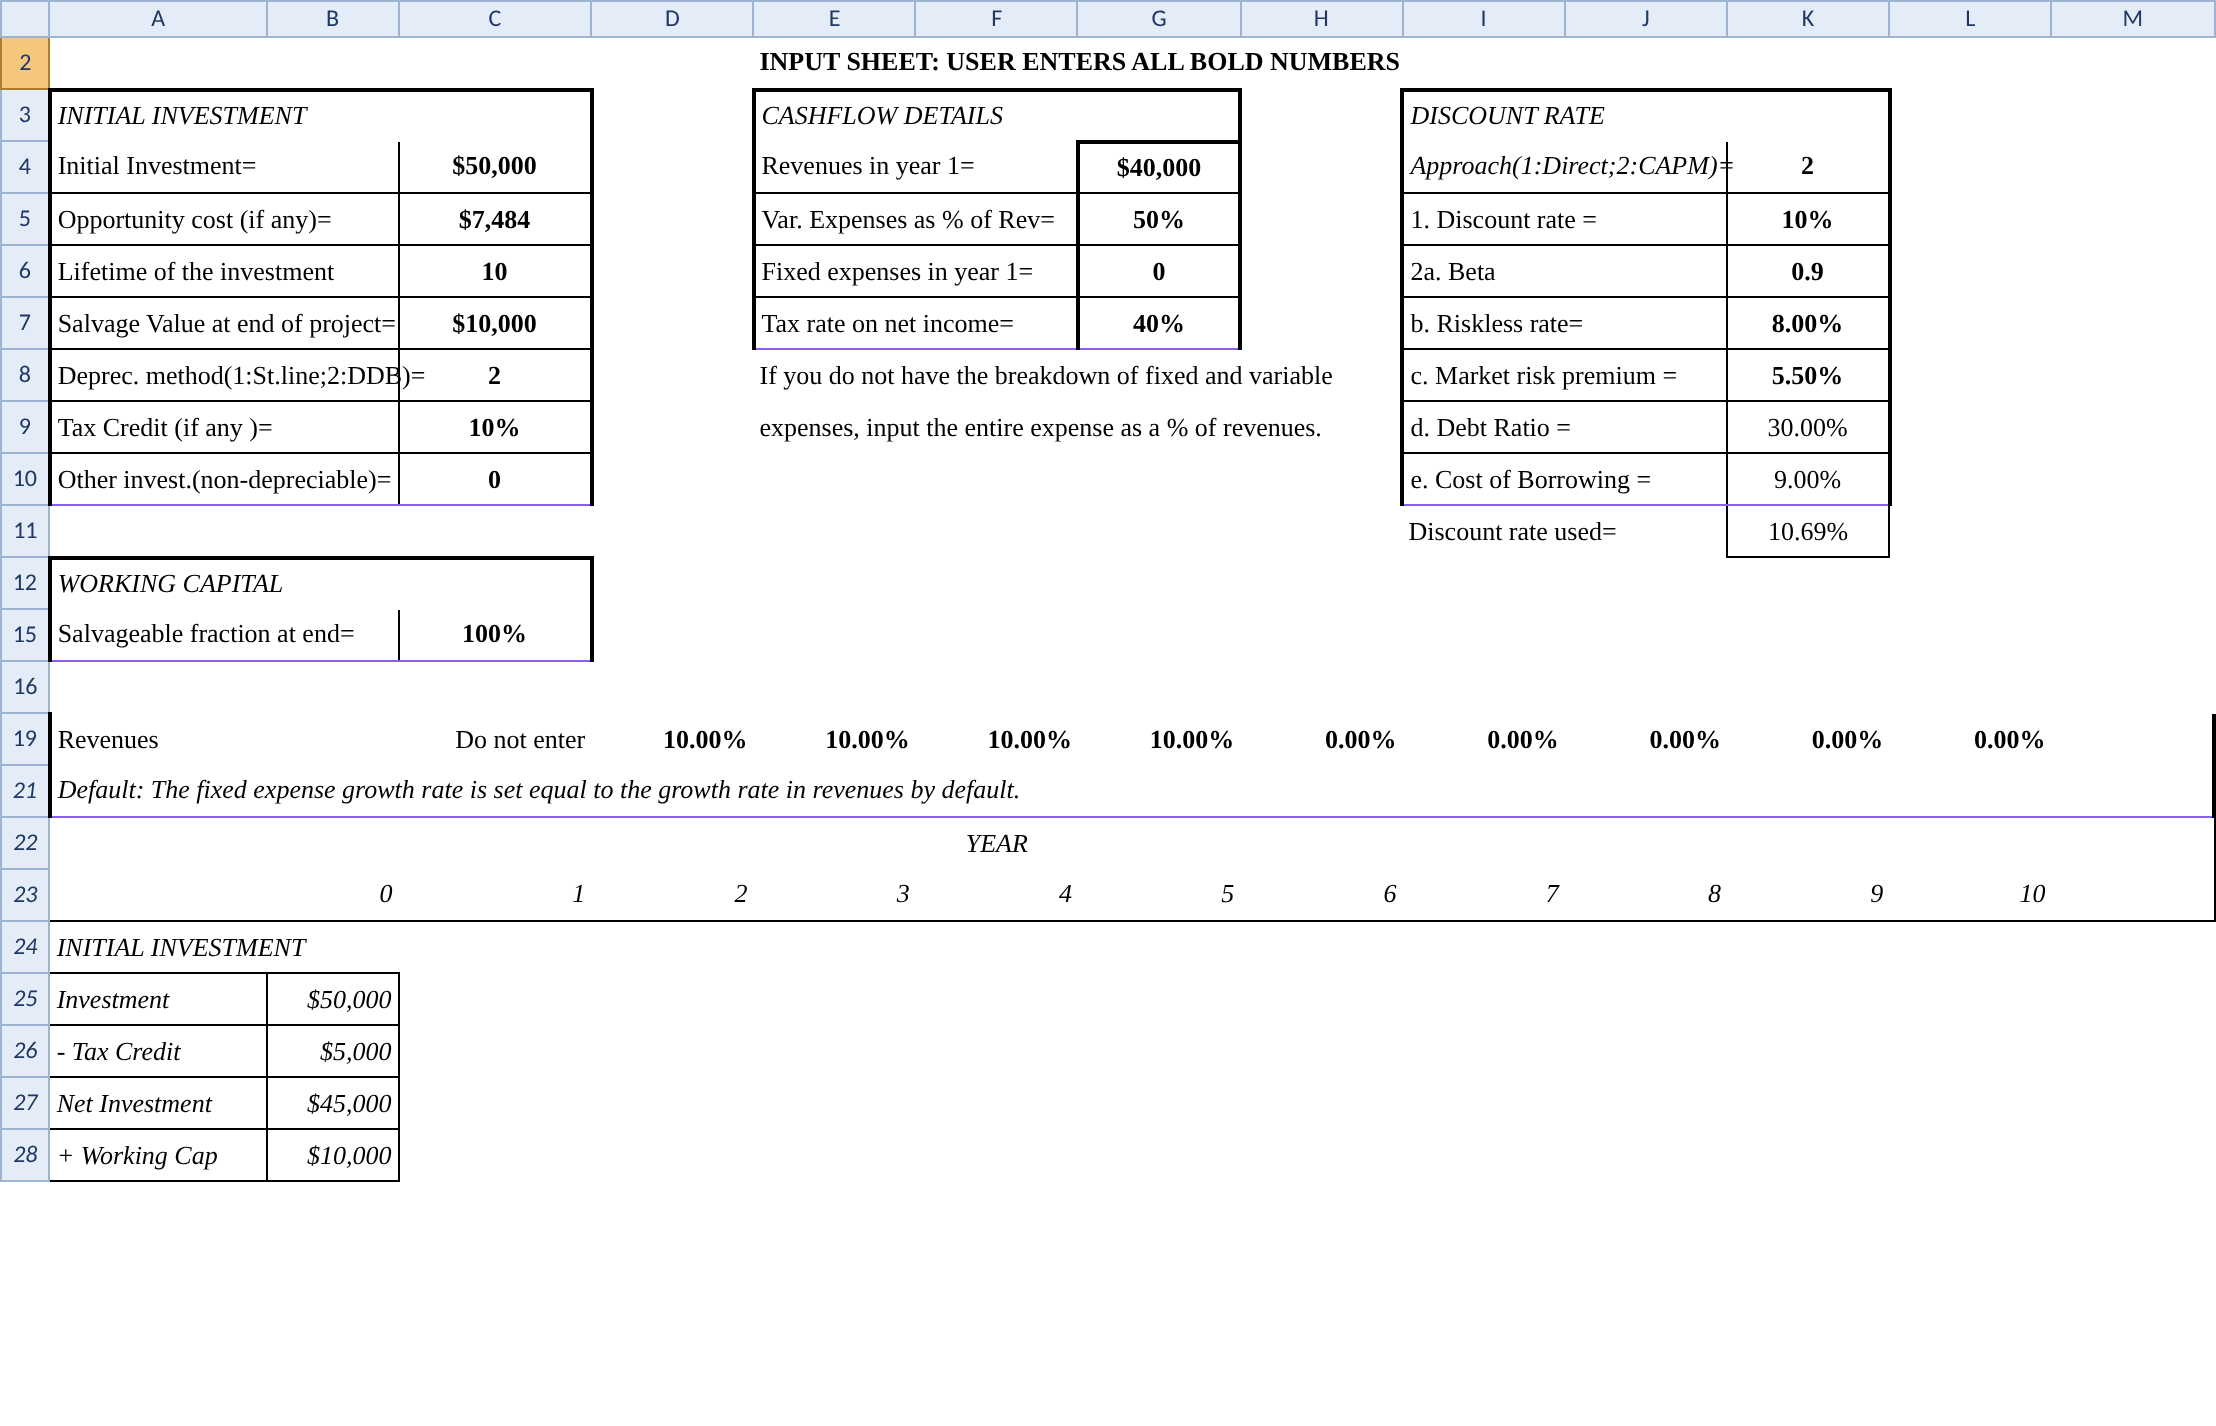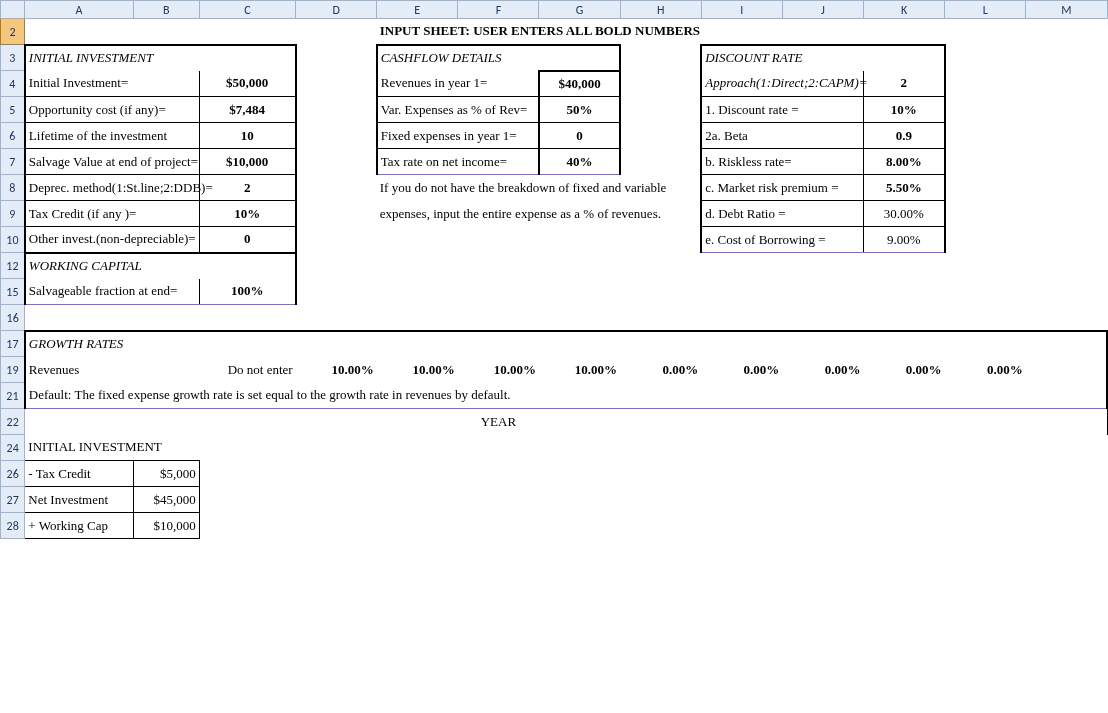--- a/index.html
+++ b/index.html
@@ -58,21 +58,21 @@
   .right { text-align: right; }
   
   .bt2 { border-top: 2px solid #000; }
   .bb2 { border-bottom: 1px solid #8b5cf6; }
   .bl2 { border-left: 2px solid #000; }
   .br2 { border-right: 2px solid #000; }
   .bt1 { border-top: 1px solid #000; }
   .bb1 { border-bottom: 1px solid #000; }
   .bl1 { border-left: 1px solid #000; }
   .br1 { border-right: 1px solid #000; }
-  .h20 { height: 20px; }
+  .h20 { height: 20px; font-style: italic; }
 </style>
 </head>
 <body>
 
 <table class="sheet">
   <colgroup>
     <col style="width:24px">
     <col style="width:107px">
     <col style="width:65px">
     <col style="width:95px">
@@ -222,20 +222,35 @@
         <td></td>
         <td></td>
         <td></td>
         <td></td>
     <td colspan="2" class="bl2 bb2">e. Cost of Borrowing =</td>
     <td class="center bl1 br2 bb2">9.00%</td>
     <td></td>
         <td></td>
   </tr>
 
+  <tr>
+    <th class="rowhdr">11</th>
+    <td></td>
+        <td></td>
+        <td></td>
+        <td></td>
+    <td></td>
+        <td></td>
+        <td></td>
+        <td></td>
+    <td colspan="2">Discount rate used=</td>
+    <td class="center bl1 br1 bt1 bb1">10.69%</td>
+    <td></td>
+        <td></td>
+  </tr>
 
   <tr>
     <th class="rowhdr">12</th>
     <td colspan="2" class="italic bt2 bl2">WORKING CAPITAL</td>
     <td class="bt2 br2"></td>
     <td></td>
         <td></td>
         <td></td>
         <td></td>
         <td></td>
@@ -262,35 +277,20 @@
         <td></td>
         <td></td>
         <td></td>
   </tr>
 
   <tr>
     <th class="rowhdr">16</th>
     <td colspan="13"></td>
   </tr>
 
-  <tr>
-    <th class="rowhdr">17</th>
-    <td colspan="2" class="italic bt2 bl2">GROWTH RATES</td>
-    <td class="bt2"></td>
-        <td class="bt2"></td>
-        <td class="bt2"></td>
-        <td class="bt2"></td>
-        <td class="bt2"></td>
-        <td class="bt2"></td>
-        <td class="bt2"></td>
-        <td class="bt2"></td>
-        <td class="bt2"></td>
-        <td class="bt2"></td>
-        <td class="bt2 br2"></td>
-  </tr>
 
 
   <tr>
     <th class="rowhdr">19</th>
     <td class="bl2">Revenues</td>
         <td></td>
     <td class="right">Do not enter</td>
     <td class="bold right">10.00%</td>
     <td class="bold right">10.00%</td>
     <td class="bold right">10.00%</td>
@@ -320,37 +320,69 @@
     <td class="center">YEAR</td>
     <td></td>
         <td></td>
         <td></td>
         <td></td>
         <td></td>
         <td></td>
         <td class="br1"></td>
   </tr>
 
+  <tr class="h20">
+    <th class="rowhdr">23</th>
+    <td class="bl1 bb1"></td>
+    <td class="right bb1">0</td>
+    <td class="right bb1">1</td>
+    <td class="right bb1">2</td>
+    <td class="right bb1">3</td>
+    <td class="right bb1">4</td>
+    <td class="right bb1">5</td>
+    <td class="right bb1">6</td>
+    <td class="right bb1">7</td>
+    <td class="right bb1">8</td>
+    <td class="right bb1">9</td>
+    <td class="right bb1">10</td>
+    <td class="bb1 br1"></td>
+  </tr>
 
   <tr class="h20">
     <th class="rowhdr">24</th>
     <td colspan="2" class="bl1 bb1">INITIAL INVESTMENT</td>
     <td></td>
         <td></td>
         <td></td>
         <td></td>
         <td></td>
         <td></td>
         <td></td>
         <td></td>
         <td></td>
         <td></td>
         <td></td>
   </tr>
 
+  <tr class="h20">
+    <th class="rowhdr">25</th>
+    <td class="bl1 bb1 br1">Investment</td>
+    <td class="right br1 bb1">$50,000</td>
+    <td></td>
+        <td></td>
+        <td></td>
+        <td></td>
+        <td></td>
+        <td></td>
+        <td></td>
+        <td></td>
+        <td></td>
+        <td></td>
+        <td></td>
+  </tr>
   <tr class="h20">
     <th class="rowhdr">26</th>
     <td class="bl1 bb1 br1"> - Tax Credit</td>
     <td class="right br1 bb1">$5,000</td>
     <td></td>
         <td></td>
         <td></td>
         <td></td>
         <td></td>
         <td></td>

